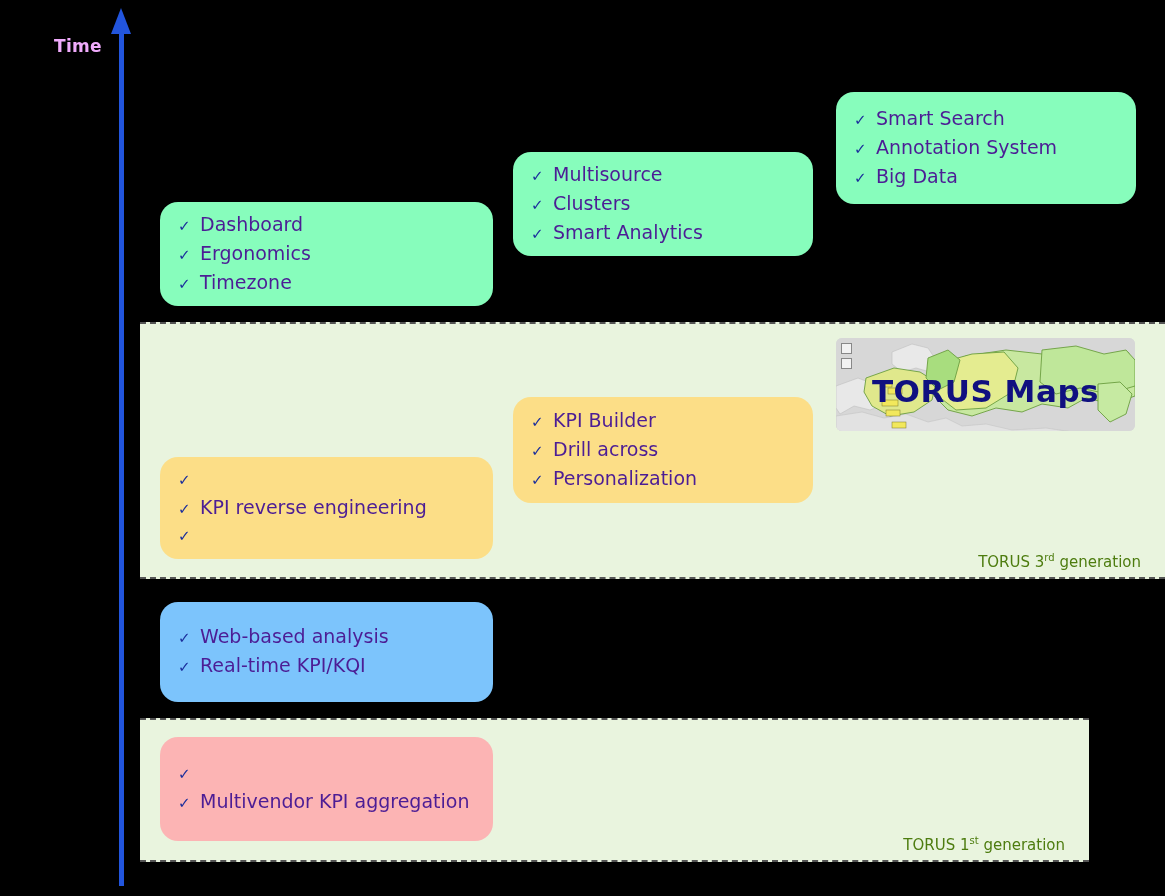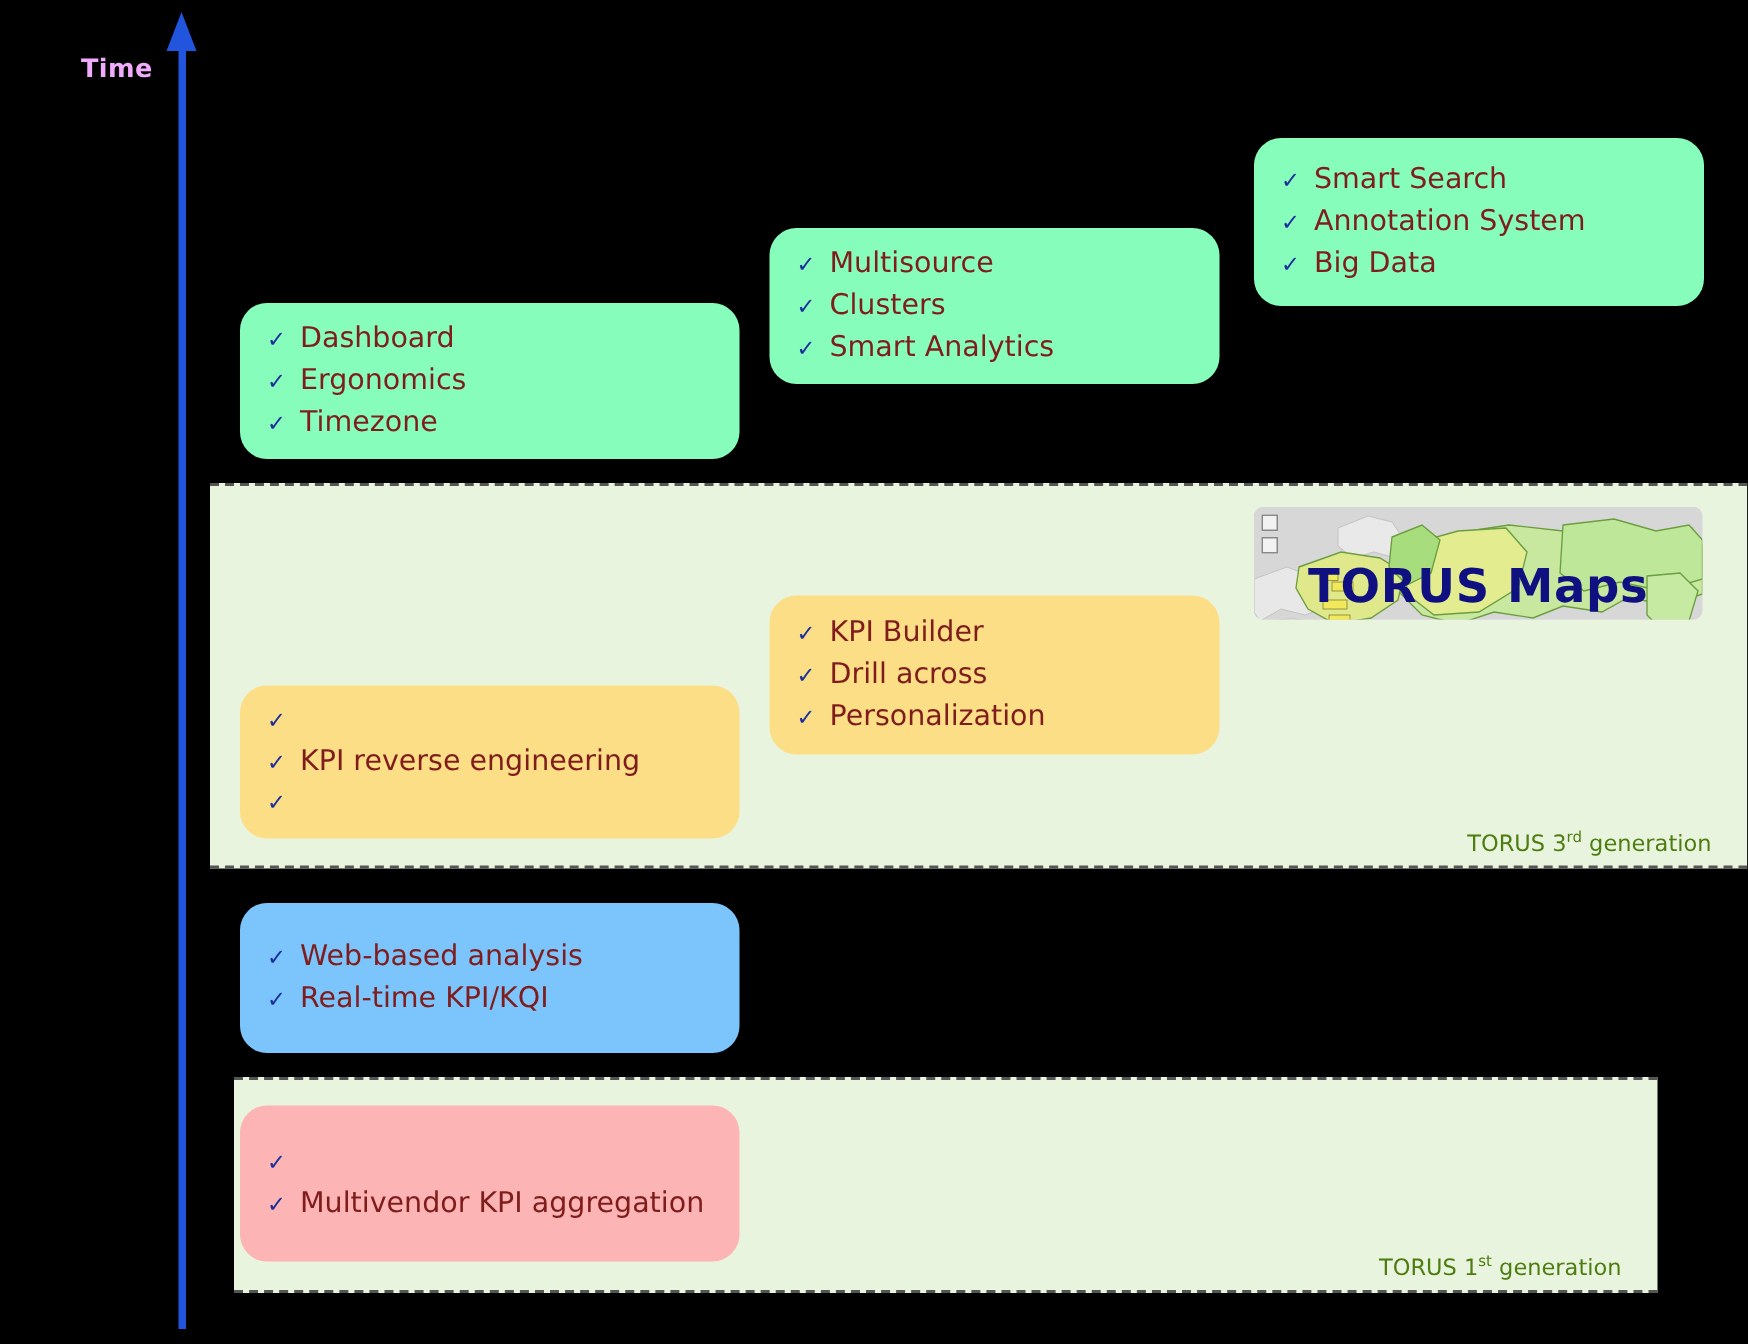--- a/index.html
+++ b/index.html
@@ -54,21 +54,21 @@
     border-bottom: 2px dashed #555555;
     box-sizing: border-box;
   }
   #panel-gen3 {
     left: 140px;
     top: 322px;
     width: 1025px;
     height: 257px;
   }
   #panel-gen1 {
-    left: 156px;
+    left: 140px;
     top: 718px;
     width: 949px;
     height: 144px;
   }
   .gen-caption {
     position: absolute;
     right: 24px;
     bottom: 6px;
     font-size: 15px;
     color: #4d7c0f;
@@ -94,21 +94,21 @@
     align-items: baseline;
     line-height: 27px;
   }
   .card .check {
     color: #1B2E9C;
     font-size: 15px;
     width: 22px;
     flex: 0 0 22px;
   }
   .card .txt {
-    color: #7f1d1d;
+    color: #4c1d95;
     font-size: 19px;
     white-space: nowrap;
   }
   .card.green  { background: #87FDBC; }
   .card.yellow { background: #FCDE87; }
   .card.blue   { background: #7CC4FC; }
   .card.pink   { background: #FCB4B4; }
 
   #card-smart-search { left: 836px; top: 92px;  width: 300px; height: 112px; }
   #card-multisource  { left: 513px; top: 152px; width: 300px; height: 104px; }
@@ -117,21 +117,21 @@
   #card-thresholds   { left: 160px; top: 457px; width: 333px; height: 102px; }
   #card-web-analysis { left: 160px; top: 602px; width: 333px; height: 100px; }
   #card-web-monitor  { left: 160px; top: 737px; width: 333px; height: 104px; }
 
   
   #maps-thumb {
     position: absolute;
     left: 836px;
     top: 338px;
     width: 299px;
-    height: 75px;
+    height: 93px;
     border-radius: 6px;
     overflow: hidden;
     background: #D9D9D9;
   }
   #maps-thumb svg { display: block; }
   .maps-title {
     position: absolute;
     left: 0;
     top: 0;
     width: 299px;

